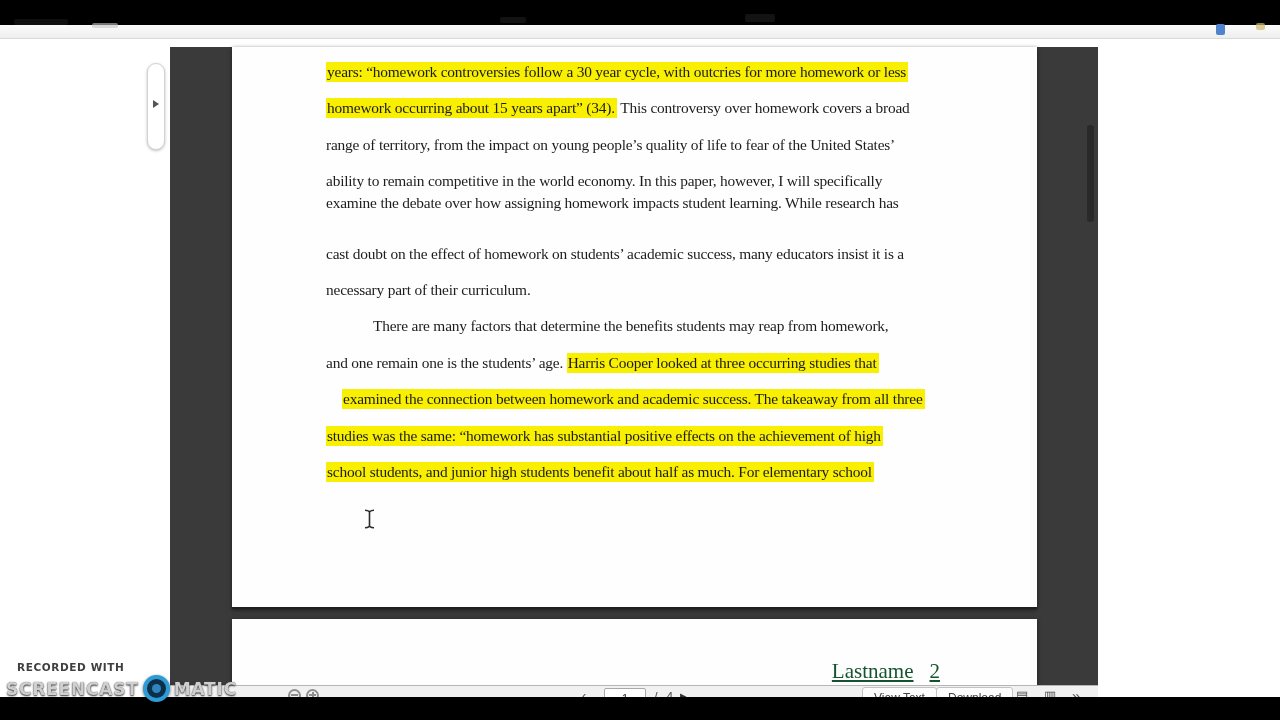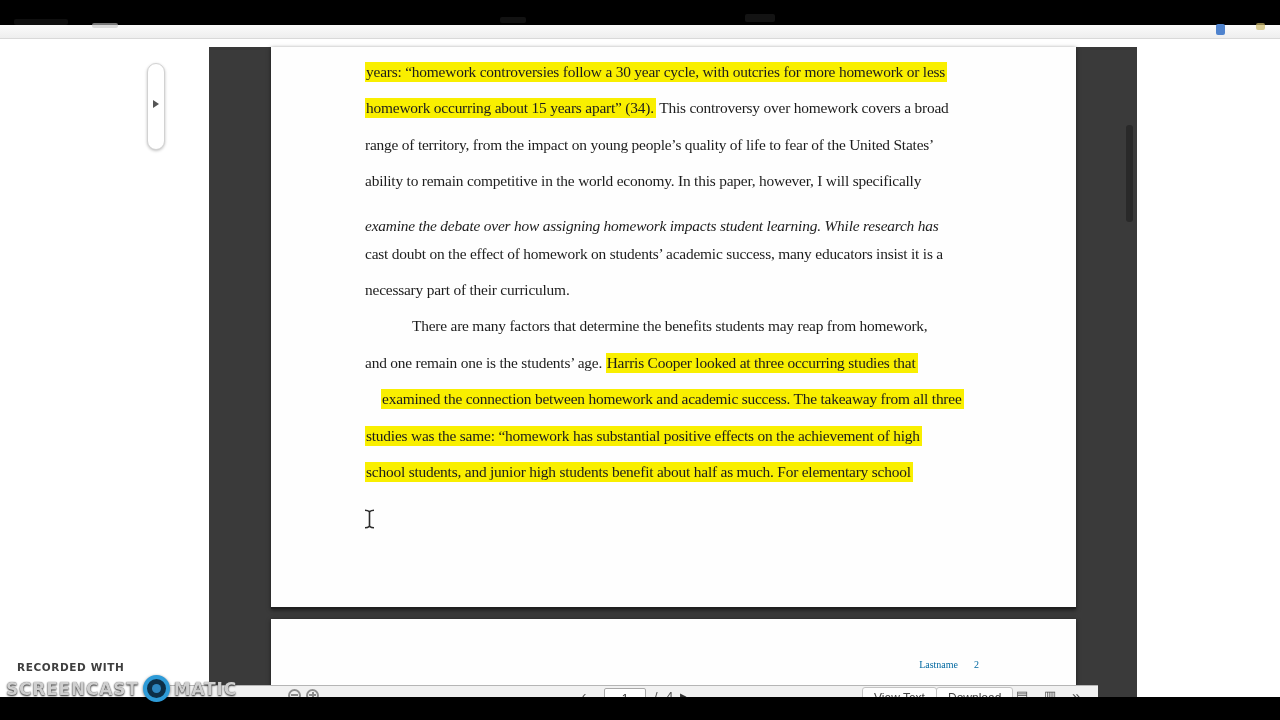--- a/index.html
+++ b/index.html
@@ -12,35 +12,35 @@
   .bottom-black{left:0;top:697px;width:1280px;height:23px;background:#000;z-index:6;}
   .artifact{position:absolute;border-radius:2px;}
 
   
   .browser-strip{left:0;top:25px;width:1280px;height:13px;
     background:linear-gradient(#fbfbfb,#eeeeee);border-bottom:1px solid #d9d9d9;z-index:3;}
   .ext-icon{left:1216px;top:24px;width:9px;height:11px;border-radius:2px;background:#4f83ce;z-index:4;}
   .ext-icon2{left:1256px;top:23px;width:9px;height:7px;border-radius:2px;background:#cdb968;opacity:.7;z-index:4;}
 
   
-  .viewer{left:170px;top:47px;width:928px;height:650px;background:#3a3a3a;z-index:1;margin-left:39px;}
+  .viewer{left:170px;top:47px;width:928px;height:650px;background:#3a3a3a;z-index:1;}
   .page{position:absolute;background:#fefefe;box-shadow:0 1px 4px rgba(0,0,0,.55);}
   .page1{left:62px;top:0;width:805px;height:560px;border-bottom:2px solid #1f1f1f;}
   .page2{left:62px;top:572px;width:805px;height:70px;}
   .scroll-thumb{position:absolute;left:917px;top:78px;width:7px;height:97px;background:#292929;border-radius:3px;}
 
   
   .doc-text{position:absolute;left:94px;top:10px;width:640px;
     font-family:"Liberation Serif",serif;font-size:15.4px;color:#1c1c1c;letter-spacing:-0.2px;}
   .line{position:absolute;left:0;white-space:nowrap;line-height:29px;height:29px;}
   .line.indent{padding-left:47px;}
   .hl{background:#f9ef00;padding:1px 2px 2px 1px;}
 
   .mla-header{position:absolute;right:97px;top:40px;font-family:"Liberation Serif",serif;
-    font-size:10px;color:#0369a1;white-space:nowrap;}
+    font-size:21px;color:#14532d;white-space:nowrap;text-decoration:underline;}
   .mla-header .num{margin-left:16px;}
 
   
   .pill{left:147px;top:63px;width:16px;height:85px;background:#fff;border:1px solid #d2d2d2;
     border-radius:9px;box-shadow:0 1px 3px rgba(0,0,0,.25);z-index:2;}
   .pill-tri{left:153px;top:100px;width:0;height:0;border-left:6px solid #555;
     border-top:4px solid transparent;border-bottom:4px solid transparent;z-index:3;}
 
   
   .vtoolbar{left:170px;top:685px;width:928px;height:34px;background:#f1f1f1;
@@ -91,21 +91,21 @@
   <div class="abs pill-tri"></div>
 
   <div class="abs viewer">
 
     <div class="page page1">
       <div class="doc-text">
           <div class="line" style="top: 0px;"><span class="hl">years: “homework controversies follow a 30 year cycle, with outcries for more homework or less</span></div>
           <div class="line" style="top: 36.35px;"><span class="hl">homework occurring about 15 years apart” (34).</span><span> This controversy over homework covers a broad</span></div>
           <div class="line" style="top: 72.7px;"><span>range of territory, from the impact on young people’s quality of life to fear of the United States’</span></div>
           <div class="line" style="top: 109.05px; text-align: right;"><span>ability to remain competitive in the world economy. In this paper, however, I will specifically</span></div>
-          <div class="line" style="top: 154px; font-style: italic;"><span>examine the debate over how assigning homework impacts student learning. While research has</span></div>
+          <div class="line" style="top: 131px;"><span>examine the debate over how assigning homework impacts student learning. While research has</span></div>
           <div class="line" style="top: 181.75px;"><span>cast doubt on the effect of homework on students’ academic success, many educators insist it is a</span></div>
           <div class="line" style="top: 218.1px;"><span>necessary part of their curriculum.</span></div>
           <div class="line indent" style="top: 254.45px;"><span>There are many factors that determine the benefits students may reap from homework,</span></div>
           <div class="line" style="top: 290.8px;"><span>and one remain one is the students’ age. </span><span class="hl">Harris Cooper looked at three occurring studies that</span></div>
           <div class="line" style="top: 327.15px; padding-left: 16px;"><span class="hl">examined the connection between homework and academic success. The takeaway from all three</span></div>
           <div class="line" style="top: 363.5px;"><span class="hl">studies was the same: “homework has substantial positive effects on the achievement of high</span></div>
           <div class="line" style="top: 399.85px;"><span class="hl">school students, and junior high students benefit about half as much.  For elementary school</span></div>
         </div>
     </div>
 

